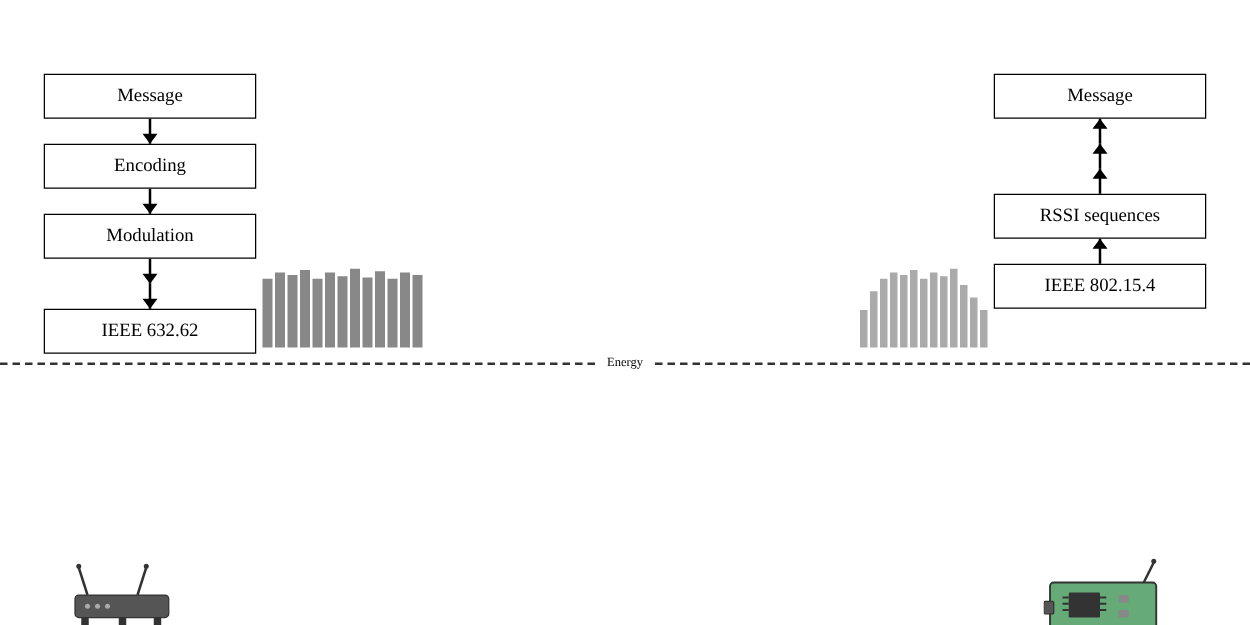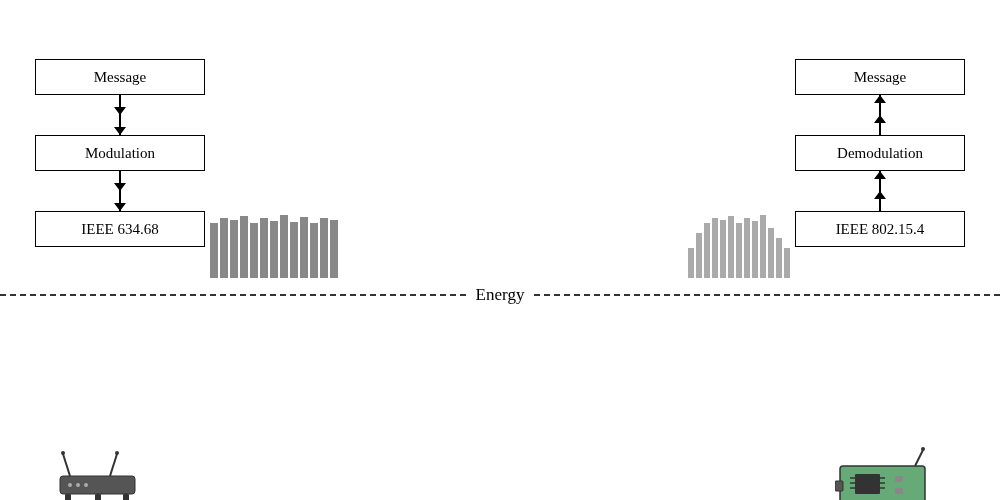--- a/index.html
+++ b/index.html
@@ -161,58 +161,61 @@
     }
 
     
     .dashed-line {
       flex: 1;
       border-top: 2.5px dashed #333;
       height: 0;
     }
 
     .energy-label {
-      font-size: 17px;
+      font-size: 10px;
       padding: 0 10px;
       background: #fff;
       white-space: nowrap;
     }
 
   </style>
 </head>
 <body>
 
 <div class="diagram">
 
   <div class="left-col">
     <div class="box">
       <span>Message</span>
     </div>
     <div class="arrow-down"></div>
+    <div class="box">
+      <span>Encoding</span>
+    </div>
     <div class="arrow-down"></div>
     <div class="box">
       <span>Modulation</span>
     </div>
     <div class="arrow-down"></div>
     <div class="arrow-down"></div>
     <div class="box">
-      <span>IEEE 634.68</span>
+      <span>IEEE 632.62</span>
     </div>
   </div>
 
   <div class="right-col">
     <div class="box">
       <span>Message</span>
     </div>
     <div class="arrow-up"></div>
     <div class="arrow-up"></div>
-    <div class="box">
-      <span>Demodulation</span>
-    </div>
     <div class="arrow-up"></div>
+    <div class="box">
+      <span>RSSI sequences</span>
+    </div>
     <div class="arrow-up"></div>
     <div class="box">
       <span>IEEE 802.15.4</span>
     </div>
   </div>
 
   <div class="bars-left" id="bars-left-container">
       <div class="bar" style="height: 55px;"></div>
       <div class="bar" style="height: 60px;"></div>
       <div class="bar" style="height: 58px;"></div>

